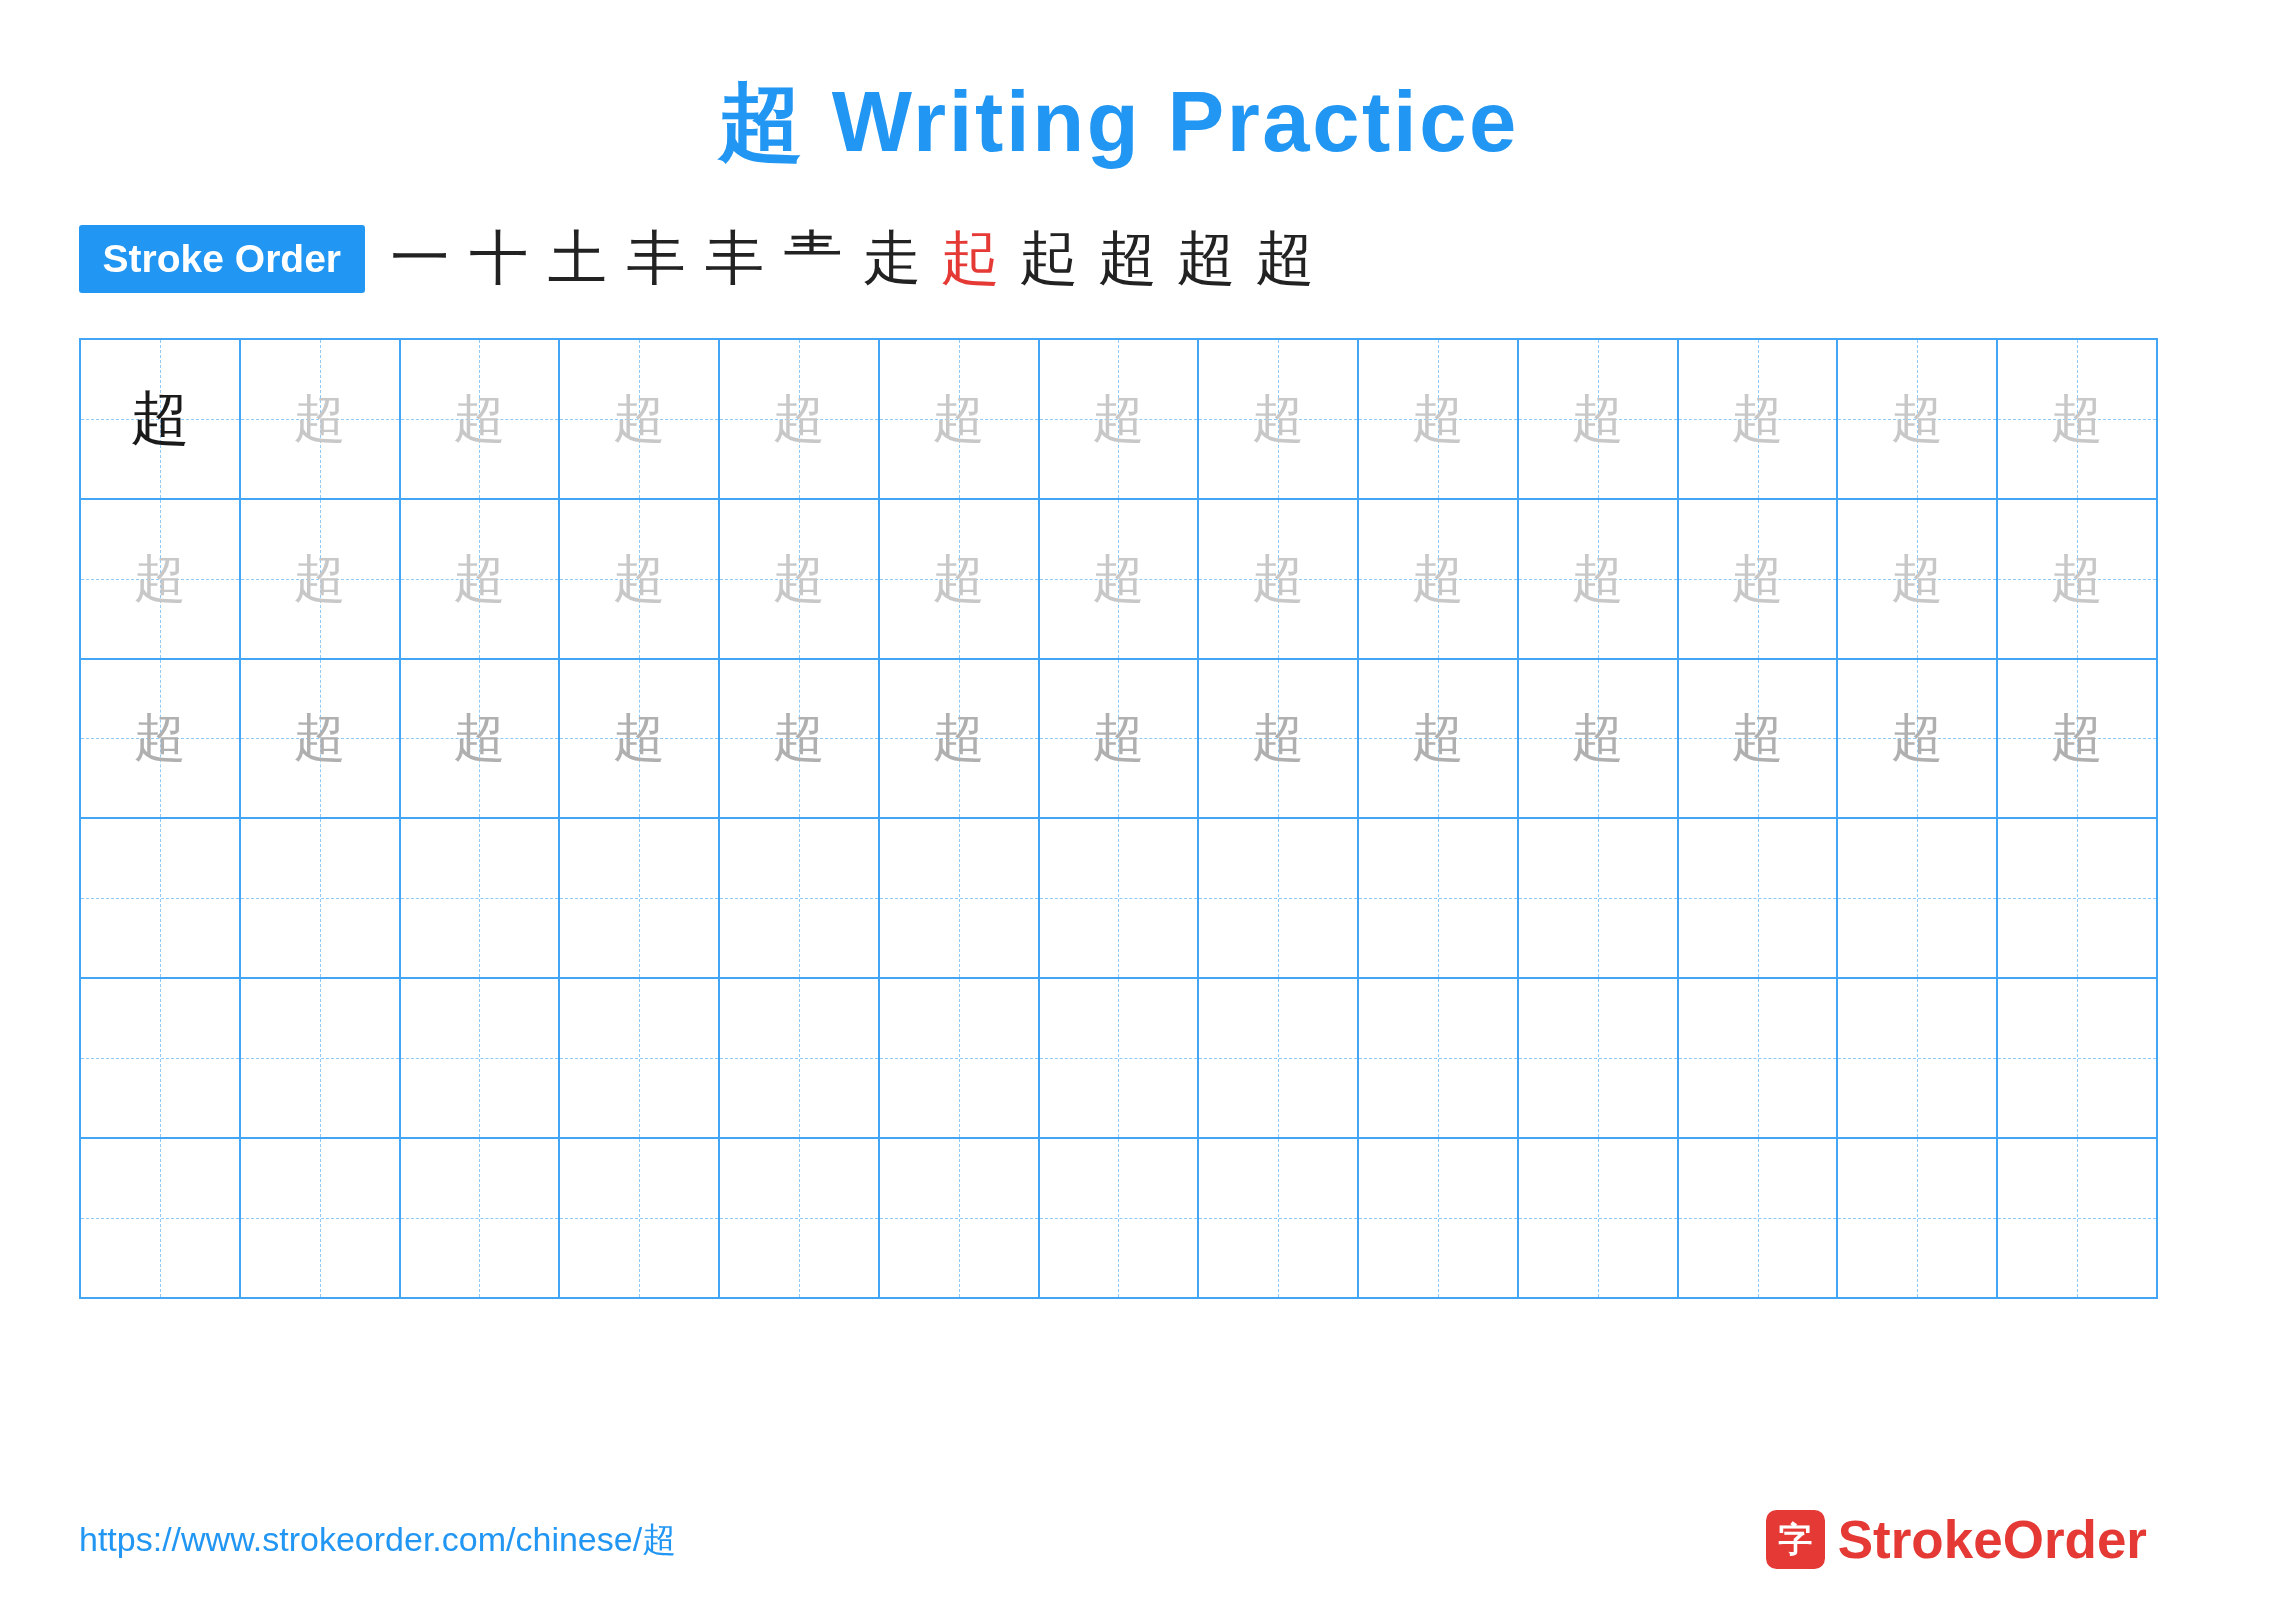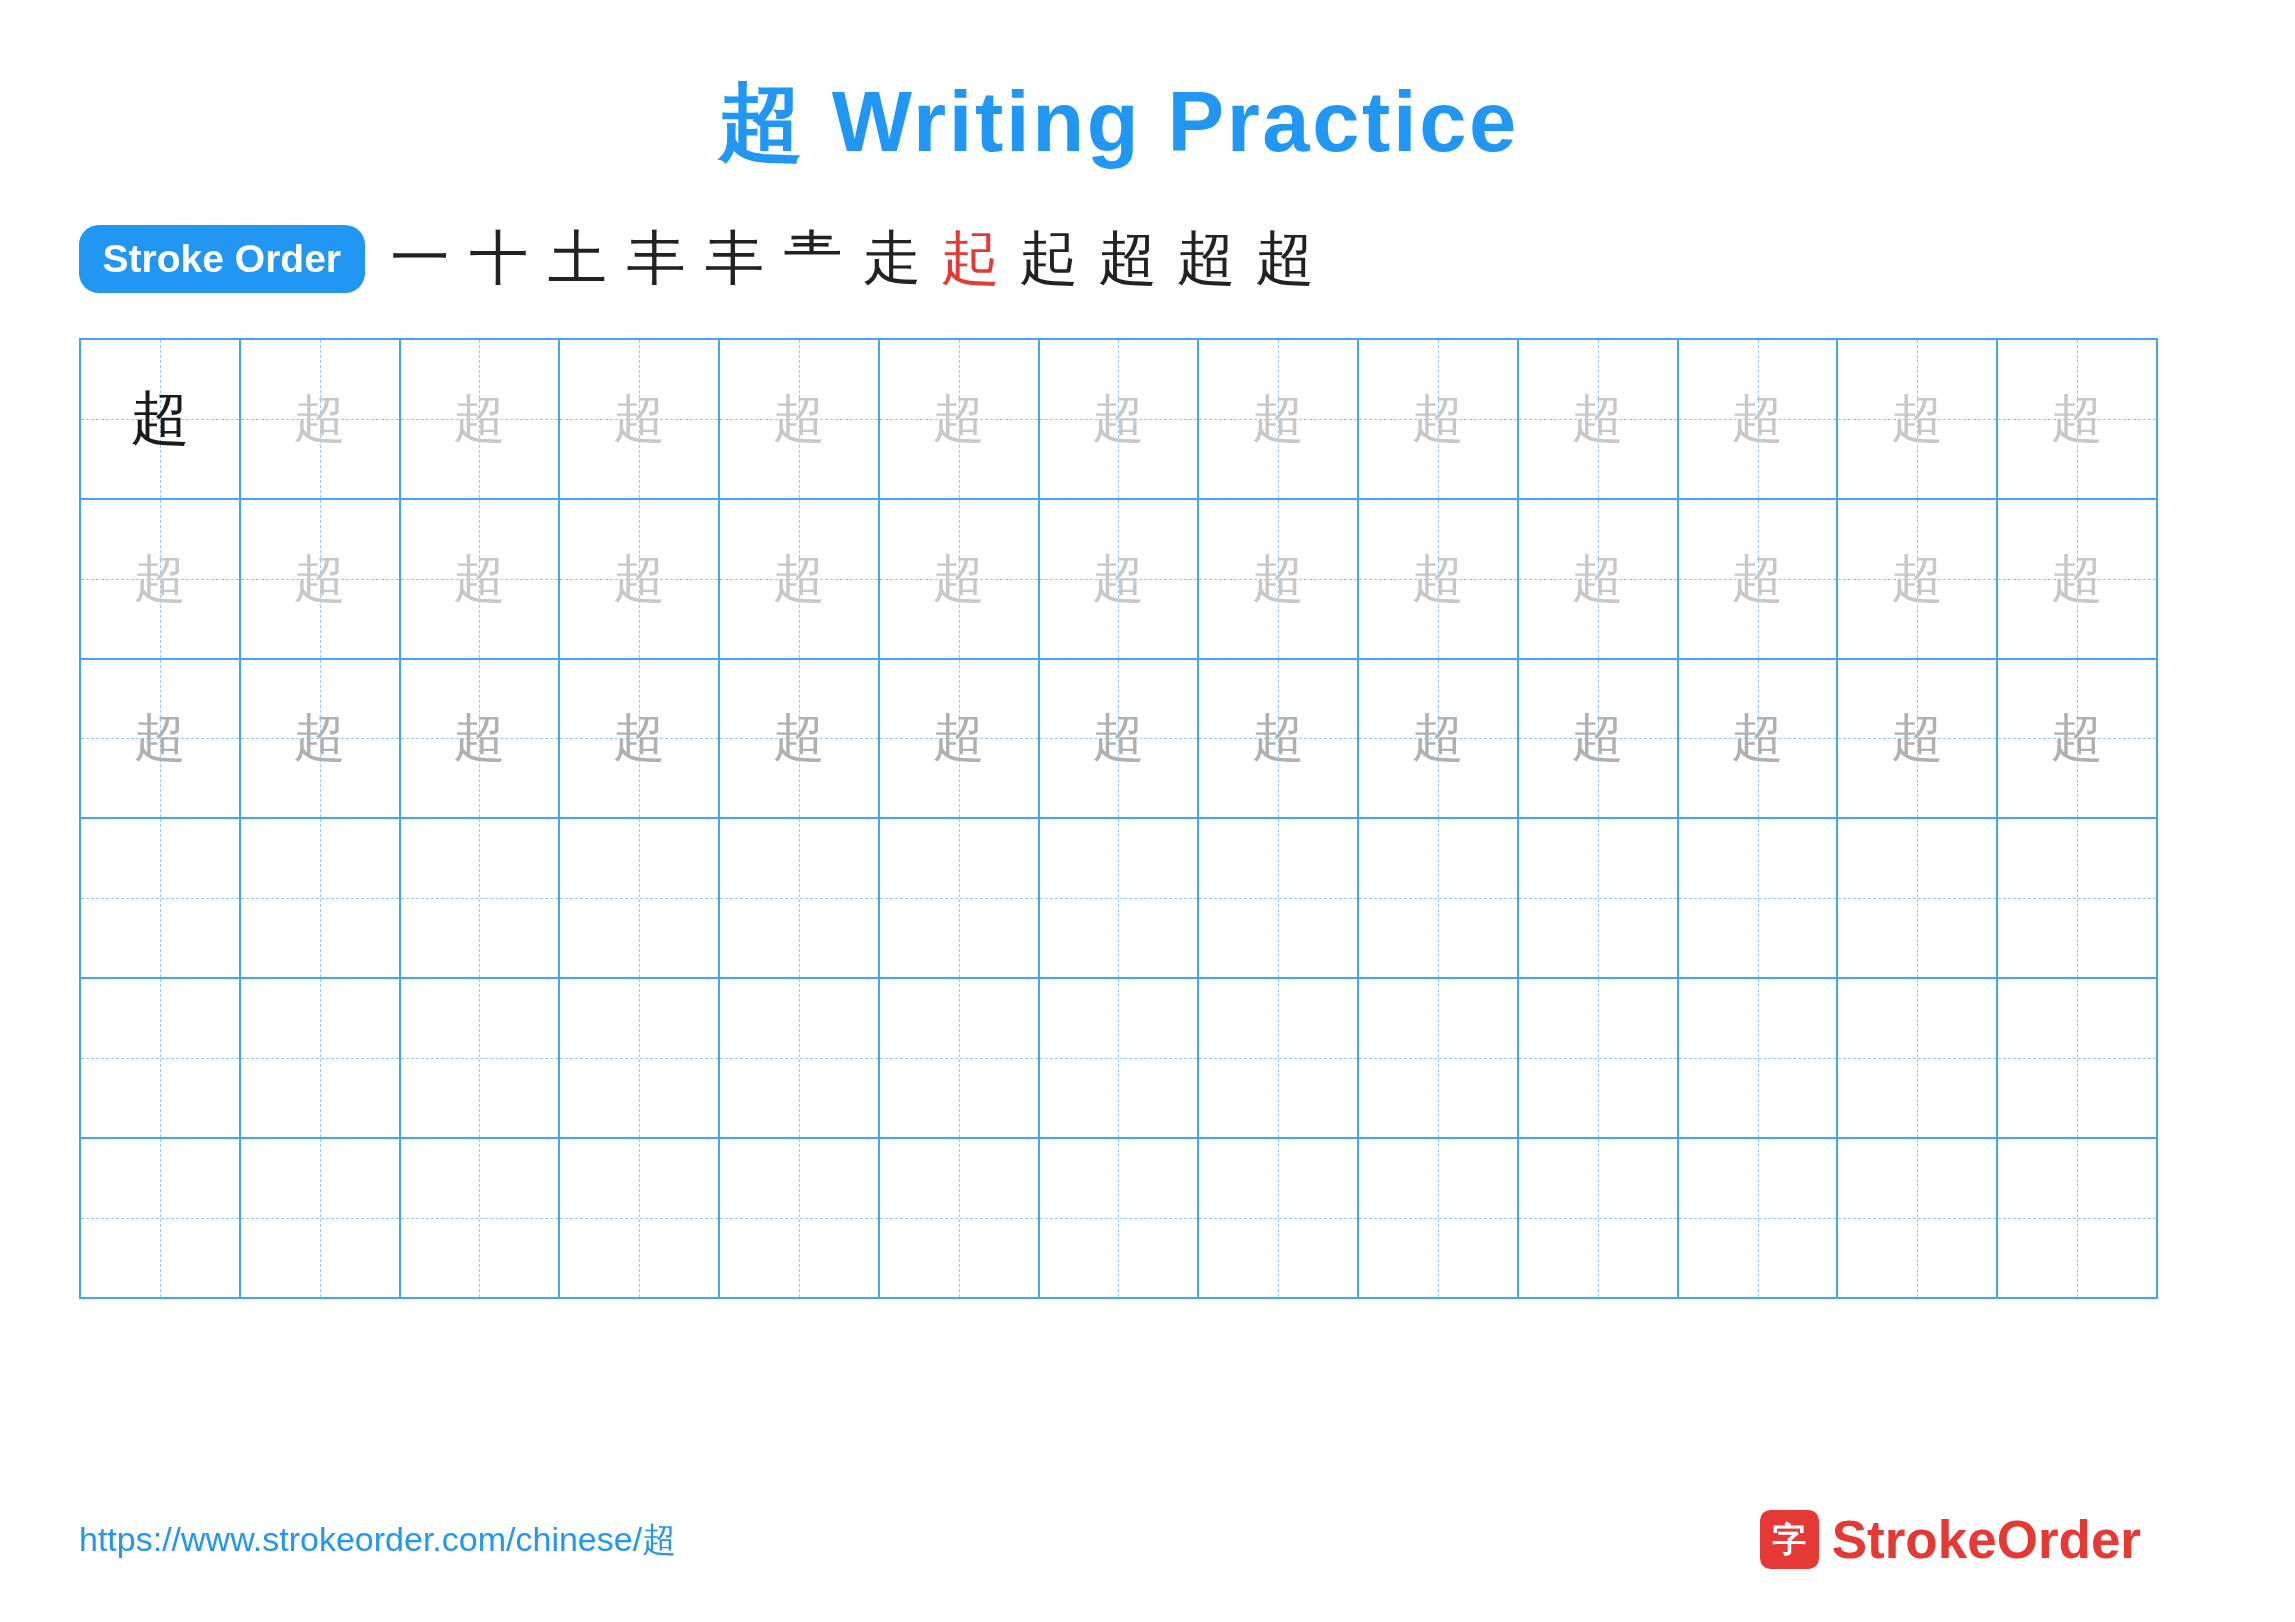--- a/index.html
+++ b/index.html
@@ -39,21 +39,21 @@
       margin-bottom: 39px;
       gap: 26px;
     }
 
     .stroke-order-badge {
       background: #2196F3;
       color: #fff;
       font-size: 39px;
       font-weight: bold;
       padding: 11.8px 23.6px;
-      border-radius: 20px;
+      border-radius: 3px;
       white-space: nowrap;
     }
 
     .stroke-sequence {
       display: flex;
       align-items: center;
       gap: 19.6px;
       font-size: 59px;
     }
 
@@ -127,21 +127,21 @@
 
     .grid-cell .char.light2 {
       color: #b0b0b0;
     }
 
     
     .footer {
       position: absolute;
       bottom: 52px;
       left: 79px;
-      right: 96px;
+      right: 90px;
       display: flex;
       align-items: center;
       justify-content: space-between;
     }
 
     .footer-url {
       color: #2196F3;
       font-size: 34px;
     }
 

